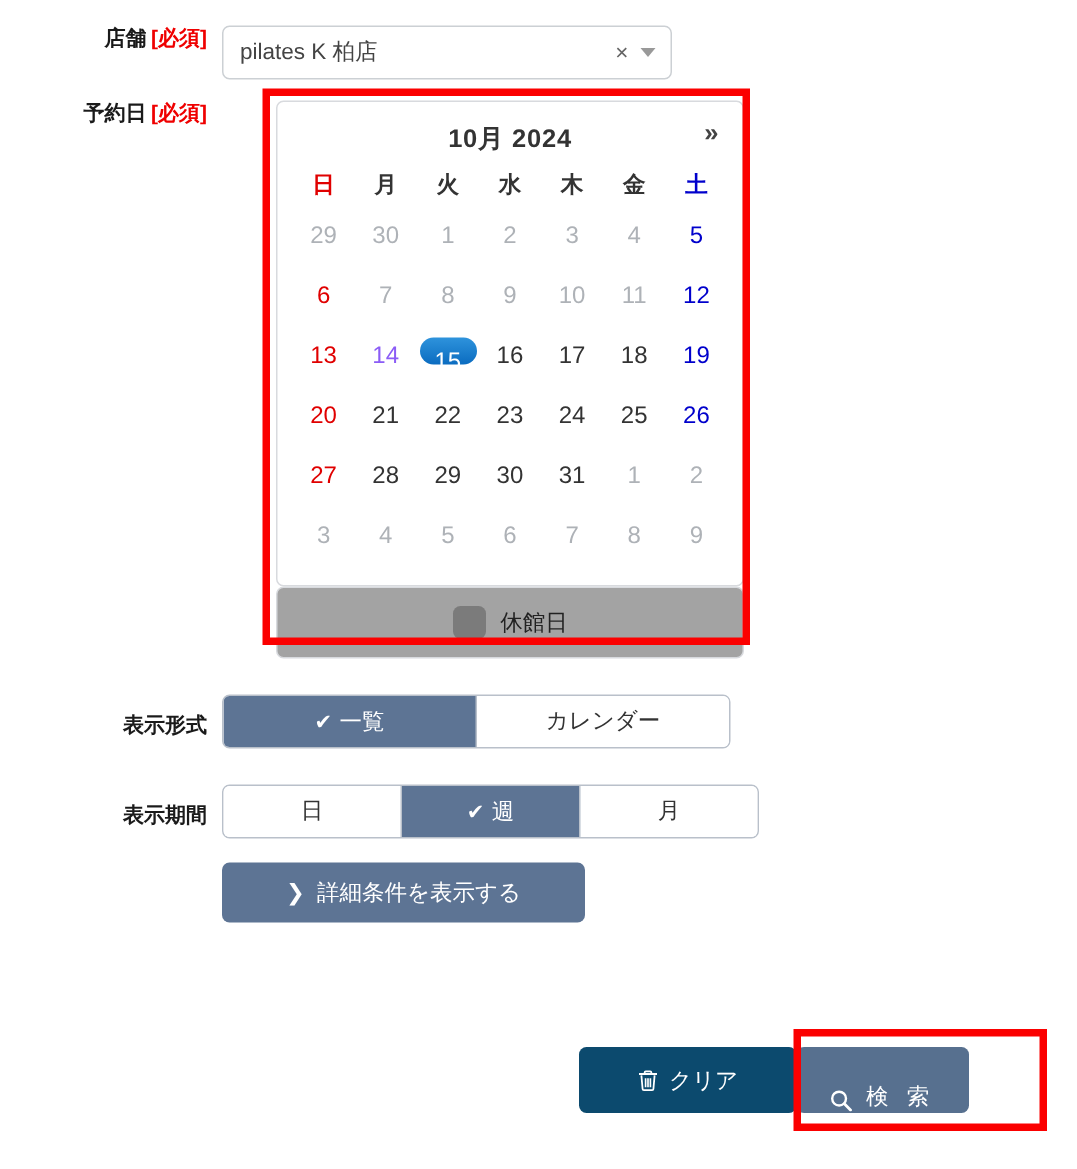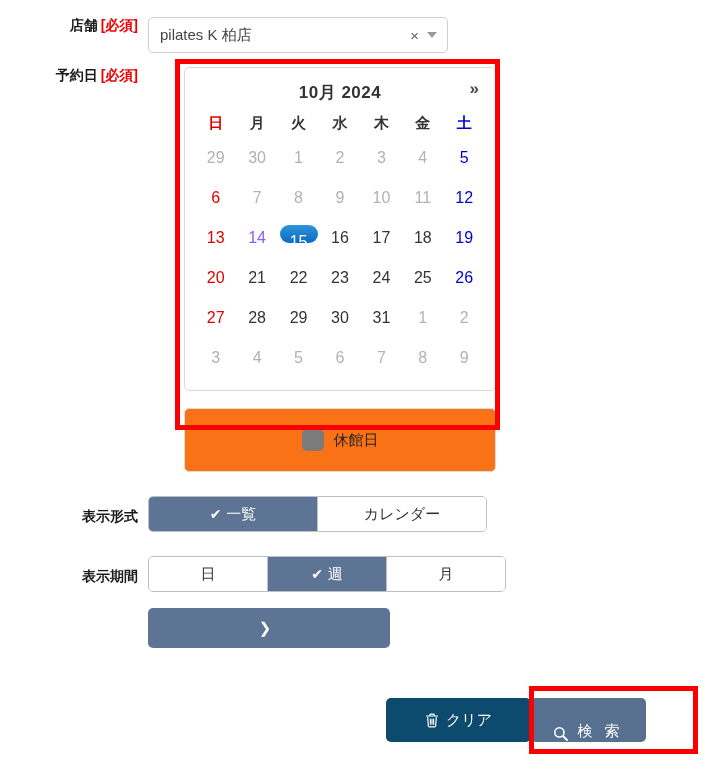--- a/index.html
+++ b/index.html
@@ -170,25 +170,24 @@
     min-width: 38px;
     height: 18px;
     line-height: 34px;
     border-radius: 12px;
   }
 
   
   .legend {
     width: 312px;
     box-sizing: border-box;
-    margin-top: 17px;
     border: 1px solid #d8dade;
     border-radius: 5px;
-    background: #f97316;
-    height: 64px;
+    background: #a3a3a3;
+    height: 48px;
     display: flex;
     align-items: center;
     justify-content: center;
   }
   .legend-swatch {
     width: 22px;
     height: 22px;
     border-radius: 5px;
     background: #7b7b7b;
     margin-right: 10px;
@@ -424,20 +423,21 @@
         <div class="seg"><span>日</span></div>
         <div class="seg active"><span class="chk">✔</span><span>週</span></div>
         <div class="seg"><span>月</span></div>
       </div>
   </div>
 
   <div class="row detail-row">
     <div class="label-cell"></div>
     <button class="btn-detail">
       <span class="chev">❯</span>
+      <span>詳細条件を表示する</span>
     </button>
   </div>
 
 </div>
 
 <div class="actions">
   <button class="btn-clear">
     <span class="btn-icon">
       <svg width="14" height="15" viewBox="0 0 14 15" aria-hidden="true">
         <path d="M1 3h12M5.5 1.2h3c.4 0 .7.3.7.7V3H4.8v-1.1c0-.4.3-.7.7-.7z" fill="none" stroke="#ffffff" stroke-width="1.2"></path>

